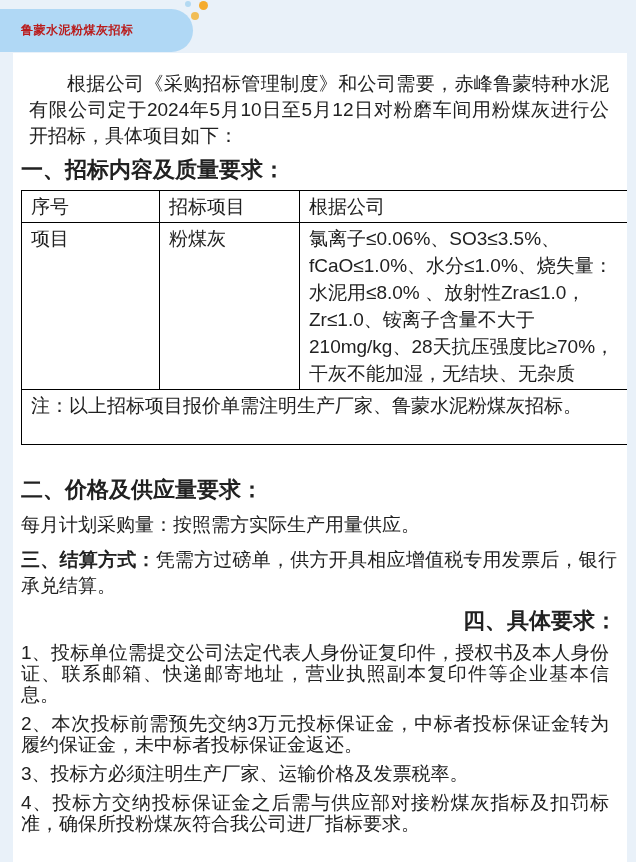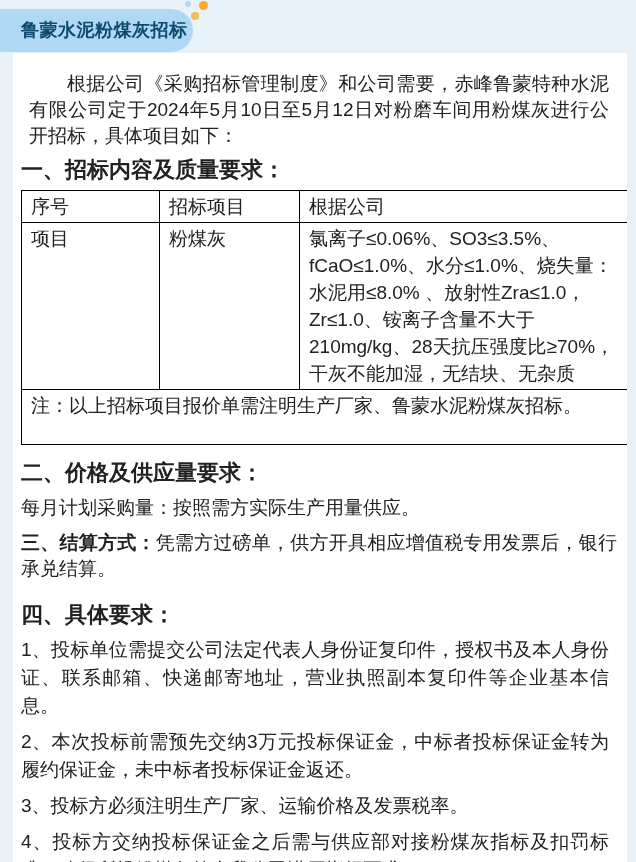--- a/index.html
+++ b/index.html
@@ -11,23 +11,23 @@
     position: relative;
     overflow: hidden;
     color: #212121;
   }
   .title-badge {
     position: absolute;
     left: 0; top: 9px;
     width: 193px; height: 43px;
     background: #b0d8f5;
     border-radius: 0 22px 22px 0;
-    color: #0c4a6e;
+    color: #b91c1c;
     font-weight: bold;
-    font-size: 18px;
+    font-size: 12px;
     line-height: 43px;
     padding-left: 21px;
     letter-spacing: 0.5px;
     z-index: 2;
   }
   .dot { position: absolute; border-radius: 50%; z-index: 3; }
   .dot-blue   { left: 185px; top: 1px;  width: 6px; height: 6px; background: #b3d9f2; }
   .dot-orange { left: 199px; top: 1px;  width: 9px; height: 9px; background: #f5ab2c; }
   .dot-orange2{ left: 191px; top: 12px; width: 8px; height: 8px; background: #f1bd55; }
   .card {
@@ -68,25 +68,25 @@
   }
   .col-seq  { width: 138px; }
   .col-item { width: 140px; }
   td.quality-cell { text-align: justify; }
   td.note-cell { height: 55px; }
   .body-line {
     margin: 9px 0 0 0;
     line-height: 26px;
     text-align: justify;
   }
-  .after-table { margin-top: 15px; }
+  .after-table { margin-top: 32px; }
   .bold-lead { font-weight: bold; }
   .req-item {
     margin: 8px 8px 0 0;
-    line-height: 28px;
+    line-height: 21px;
     text-align: justify;
   }
 </style>
 </head>
 <body>
 
 <div class="title-badge">鲁蒙水泥粉煤灰招标</div>
 <span class="dot dot-blue"></span>
 <span class="dot dot-orange"></span>
 <span class="dot dot-orange2"></span>
@@ -113,20 +113,20 @@
       <td class="note-cell" colspan="3">注：以上招标项目报价单需注明生产厂家、鲁蒙水泥粉煤灰招标。</td>
     </tr>
   </tbody>
     </table>
 
   <div class="sec-heading after-table">二、价格及供应量要求：</div>
   <p class="body-line">每月计划采购量：按照需方实际生产用量供应。</p>
 
   <p class="body-line"><span class="bold-lead">三、结算方式：</span><span>凭需方过磅单，供方开具相应增值税专用发票后，银行承兑结算。</span></p>
 
-  <div class="sec-heading" style="margin-top:20px;">四、具体要求：</div>
+  <div class="sec-heading" style="margin-top:9px;text-align:right;">四、具体要求：</div>
 
   <p class="req-item">1、投标单位需提交公司法定代表人身份证复印件，授权书及本人身份证、联系邮箱、快递邮寄地址，营业执照副本复印件等企业基本信息。</p>
   <p class="req-item">2、本次投标前需预先交纳3万元投标保证金，中标者投标保证金转为履约保证金，未中标者投标保证金返还。</p>
   <p class="req-item">3、投标方必须注明生产厂家、运输价格及发票税率。</p>
   <p class="req-item">4、投标方交纳投标保证金之后需与供应部对接粉煤灰指标及扣罚标准，确保所投粉煤灰符合我公司进厂指标要求。</p>
 
 </div>
 
 </body></html>

